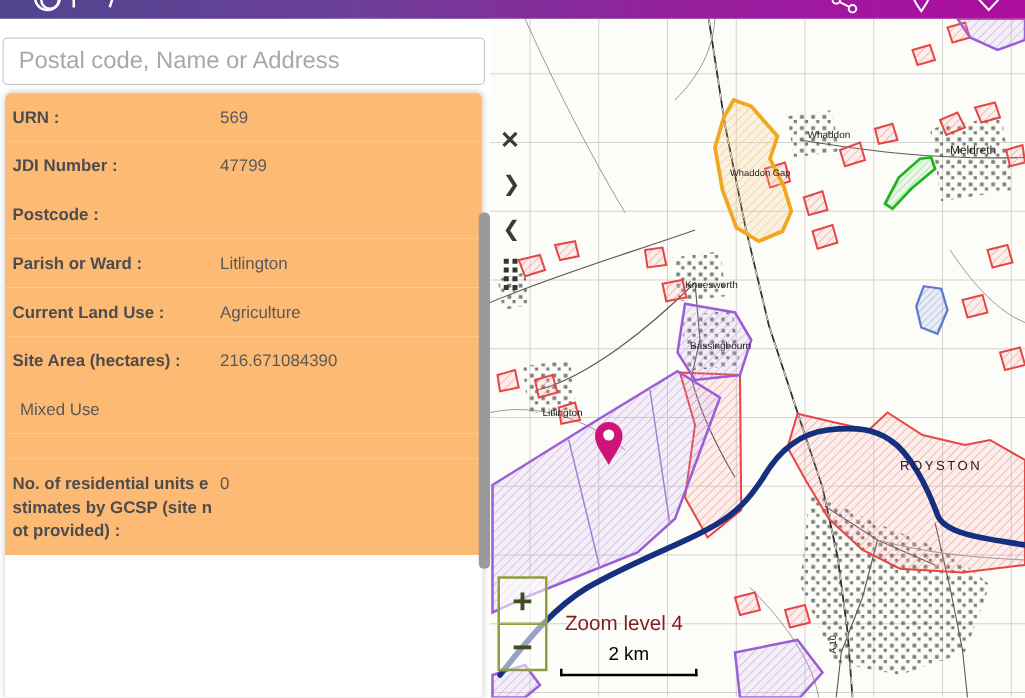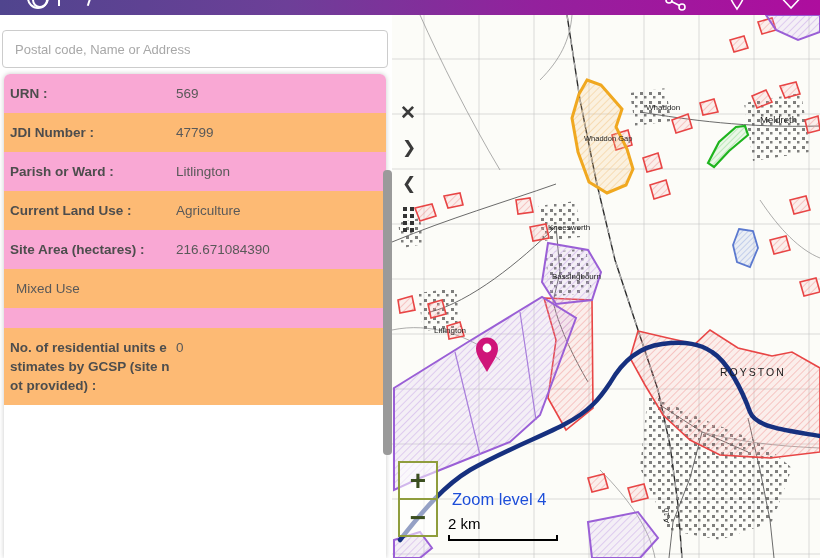--- a/index.html
+++ b/index.html
@@ -13,26 +13,26 @@
   .brand-logo::after { content:""; position:absolute; left:3px; top:3px; width:12px; height:12px;
                 border:2px solid #fff; border-radius:50%; }
   .brand-mark1 { position:absolute; left:58px; top:-2px; width:2px; height:8px; background:#fff; }
   .brand-mark2 { position:absolute; left:88px; top:-2px; width:2px; height:8px; background:#fff; transform:rotate(18deg); }
   .hicon { position:absolute; top:-11px; width:22px; height:22px; }
   .hicon svg { width:22px; height:22px; stroke:#fff; fill:none; stroke-width:1.6; }
   
   .panel { position:absolute; left:0; top:15px; width:392px; height:543px; background:#fff; z-index:20; }
   .search-box { position:absolute; left:2px; top:15px; width:386px; height:38px;
                 border:1px solid #ccc; border-radius:4px; background:#fff;
-                font-size:13px; color:#333; padding:0 12px; outline:none; }
+                font-size:19px; color:#333; padding:0 12px; outline:none; }
   .search-box::placeholder { color:#a8a8a8; }
   .detail-card { position:absolute; left:4px; top:59px; width:382px; height:484px;
                  background:#fff; border-radius:6px 6px 0 0;
                  box-shadow:0 0 5px rgba(0,0,0,.22); overflow:hidden; }
-  .row { display:flex; padding:10px 8px 10px 6px; background:#f9a8d4; }
+  .row { display:flex; padding:10px 8px 10px 6px; background:#fdba74; }
   .row.alt { background:#fdba74; }
   .row .lbl { width:160px; flex:0 0 160px; font-weight:bold; font-size:13.5px;
               color:#4d4d4d; line-height:19px; word-break:break-all; }
   .row .val { flex:1; font-size:13.5px; color:#595959; line-height:19px; padding-left:6px; }
   .panel-scrollbar { position:absolute; left:383px; top:170px; width:9px; height:285px;
                      background:#9a9a9a; border-radius:4px; z-index:25; }
   
   .map { position:absolute; left:392px; top:15px; width:428px; height:543px; background:#fbfbf7; }
   .map svg.basemap { position:absolute; left:0; top:0; }
   .mapbtn { position:absolute; background:transparent; border:none; color:#3a3a3a;
@@ -41,23 +41,23 @@
   .btn-next  { left:10px; top:124px; font-size:17px; }
   .btn-prev  { left:10px; top:160px; font-size:17px; }
   .drag-dots { position:absolute; left:11px; top:192px; display:grid;
                grid-template-columns:4px 4px; grid-auto-rows:4px; gap:3px; cursor:grab; }
   .drag-dots i { background:#333; }
   .zoombtn { position:absolute; left:6px; width:40px; height:38px;
              border:2px solid #8f9d3c; background:rgba(255,255,255,.55);
              color:#3b4f1f; font-size:28px; font-weight:bold; cursor:pointer; line-height:30px; }
   .btn-zoomin  { top:446px; border-bottom-width:1px; }
   .btn-zoomout { top:484px; border-top-width:1px; }
-  .zoom-level { position:absolute; left:60px; top:475px; font-size:16.5px; color:#1d4ed8;
+  .zoom-level { position:absolute; left:60px; top:475px; font-size:16.5px; color:#7f1d1d;
                 text-shadow:0 0 3px #fff,0 0 3px #fff; white-space:nowrap;text-align:right; }
-  .scale-wrap { position:absolute; left:56px; top:500px; width:110px; }
+  .scale-wrap { position:absolute; left:56px; top:500px; width:110px; text-align:center; }
   .scale-label { font-size:15px; color:#000; text-shadow:0 0 3px #fff,0 0 3px #fff; }
   .scale-bar { margin-top:3px; height:6px; border-bottom:2px solid #000;
                border-left:2px solid #000; border-right:2px solid #000; }
   
   .grid { stroke:#c4c4c4; stroke-width:.6; }
   .road { stroke:#5a5a5a; stroke-width:.9; fill:none; }
   .road2 { stroke:#8a8a8a; stroke-width:.7; fill:none; }
   .rail { stroke:#2b2b2b; stroke-width:1.4; fill:none; }
   .raildash { stroke:#fff; stroke-width:.7; fill:none; stroke-dasharray:6 6; }
   .red-poly { stroke:#e84545; stroke-width:1.6; fill:url(#hatchRed); }
@@ -100,20 +100,24 @@
 <div class="panel">
   <input class="search-box" value="" placeholder="Postal code, Name or Address" style="">
   <div class="detail-card">
     <div class="row">
       <div class="lbl">URN :</div>
       <div class="val">569</div>
     </div>
     <div class="row alt">
       <div class="lbl">JDI Number :</div>
       <div class="val">47799</div>
+    </div>
+    <div class="row alt">
+      <div class="lbl">Postcode :</div>
+      <div class="val"></div>
     </div>
     <div class="row">
       <div class="lbl">Parish or Ward :</div>
       <div class="val">Litlington</div>
     </div>
     <div class="row alt">
       <div class="lbl">Current Land Use :</div>
       <div class="val">Agriculture</div>
     </div>
     <div class="row">

